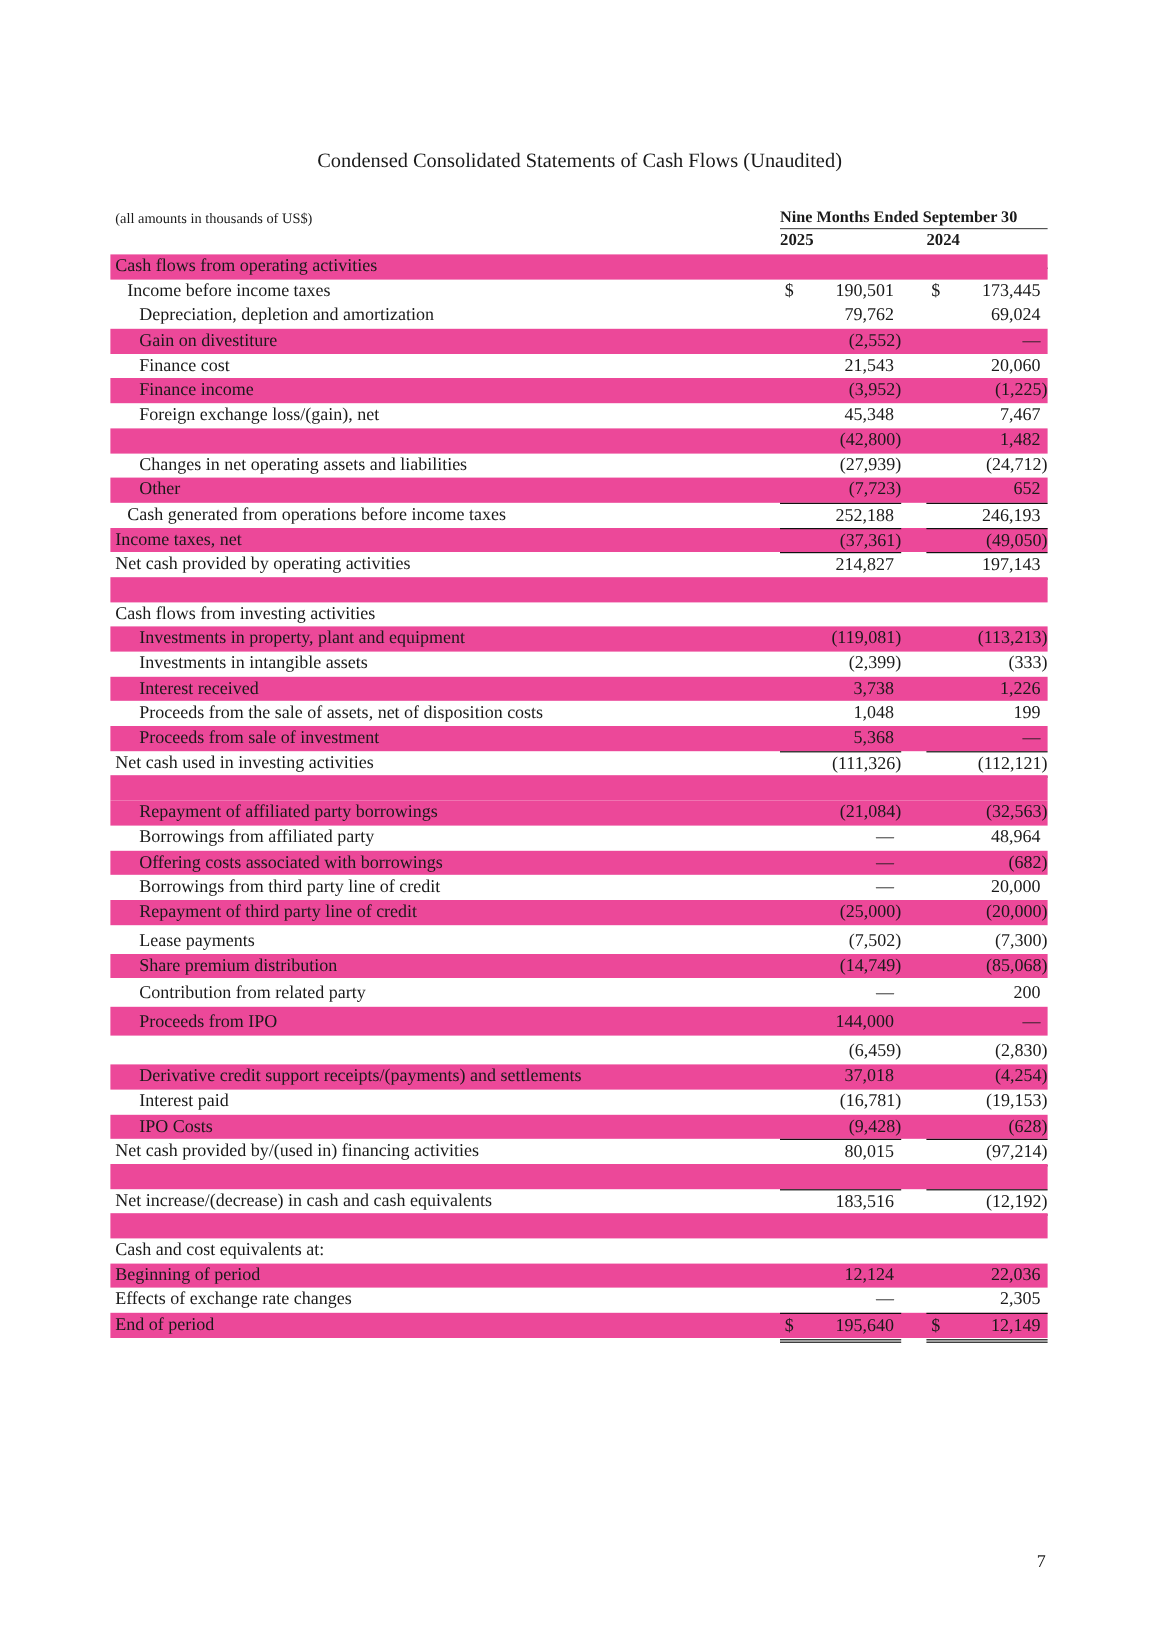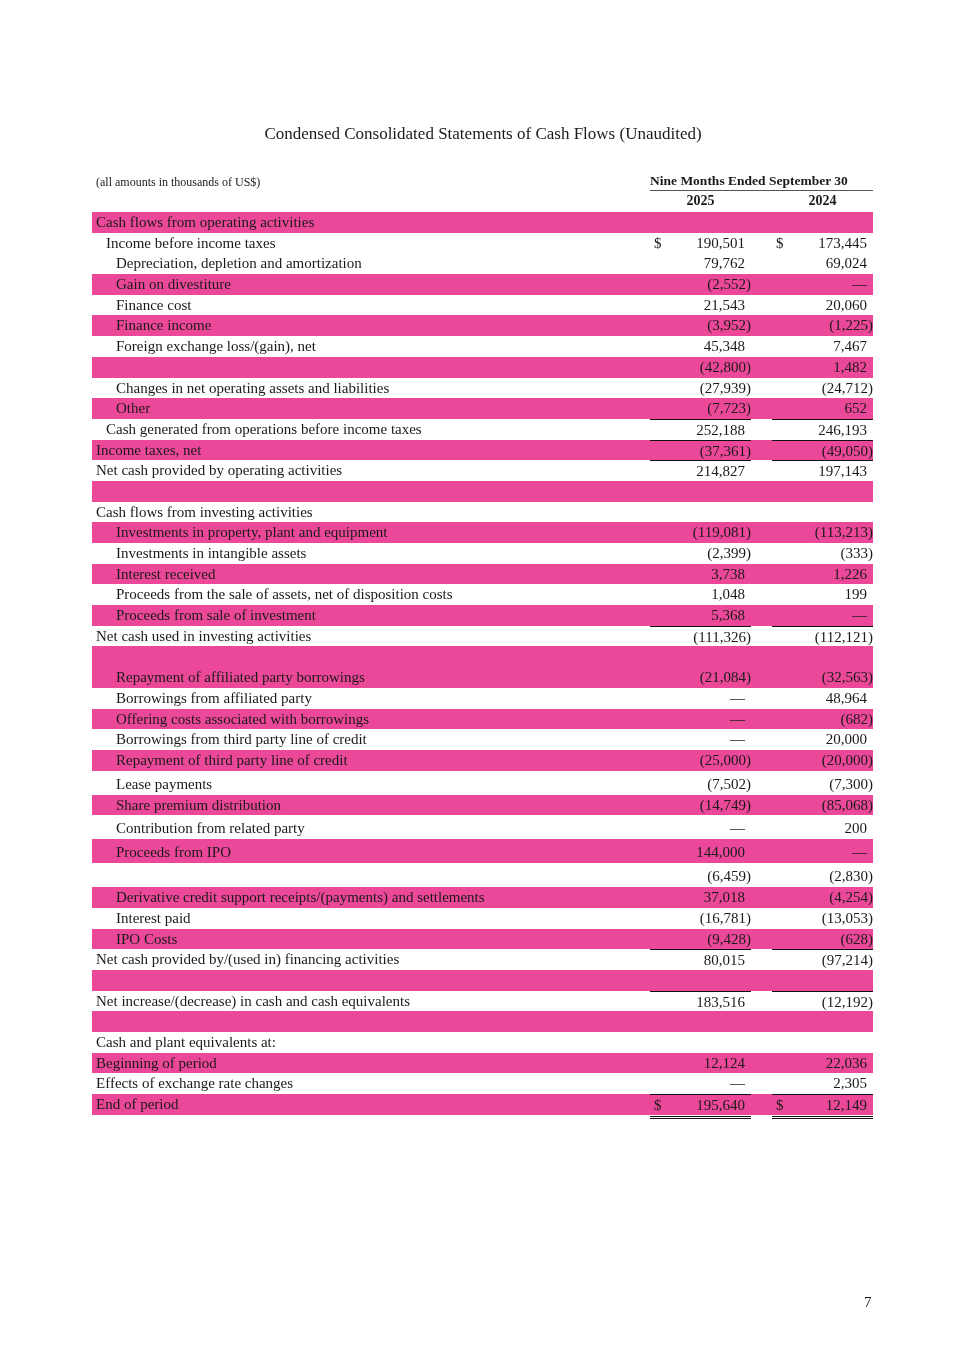--- a/index.html
+++ b/index.html
@@ -1,20 +1,20 @@
 <!DOCTYPE html>
 <html><head>
 <meta charset="utf-8">
 <style>
   html, body { margin: 0; padding: 0; background: #ffffff; }
   body { width: 966px; height: 1365px; position: relative; font-family: "Liberation Serif", "DejaVu Serif", serif; color: #1a1a1a; }
   .title { position: absolute; top: 124px; left: 0; width: 966px; text-align: center; font-weight: normal; font-size: 17px; }
   .units { position: absolute; top: 175px; left: 96px; font-size: 12px; }
   .period-hdr { position: absolute; top: 173px; left: 650px; width: 223px; text-align: left; font-weight: bold; font-size: 13.5px; border-bottom: 1px solid #555; padding-bottom: 1px; }
-  .year { position: absolute; top: 193px; font-weight: bold; font-size: 14px; text-align: center; border-bottom: 1.5px solid #111; padding-bottom: 14px; }
+  .year { position: absolute; top: 193px; font-weight: bold; font-size: 14px; text-align: left; border-bottom: 1.5px solid #111; padding-bottom: 14px; }
   .y1 { left: 650px; width: 101px; }
   .y2 { left: 772px; width: 101px; }
   .table { position: absolute; top: 212px; left: 92px; width: 781px; }
   .row { position: relative; height: 20.7px; font-size: 15px; line-height: 20.7px; }
   .row.tall { height: 24px; line-height: 26px; }
   .row.shade { background: #ec4899; }
   .label { position: absolute; left: 4px; white-space: nowrap; }
   .ind1 .label { left: 14px; }
   .ind2 .label { left: 24px; }
   .cell { position: absolute; top: 0; height: 100%; width: 101px; }
@@ -331,21 +331,21 @@
       <div class="cell c2">
         <span class="num neg">(4,254)</span>
       </div>
     </div>
     <div class="row ind2">
       <span class="label">Interest paid</span>
       <div class="cell c1">
         <span class="num neg">(16,781)</span>
       </div>
       <div class="cell c2">
-        <span class="num neg">(13,053)</span>
+        <span class="num neg">(19,153)</span>
       </div>
     </div>
     <div class="row ind2 shade">
       <span class="label">IPO Costs</span>
       <div class="cell c1">
         <span class="num neg">(9,428)</span>
       </div>
       <div class="cell c2">
         <span class="num neg">(628)</span>
       </div>
@@ -380,21 +380,21 @@
     <div class="row ind0 shade">
       <span class="label"></span>
       <div class="cell c1">
         <span class="num"></span>
       </div>
       <div class="cell c2">
         <span class="num"></span>
       </div>
     </div>
     <div class="row ind0">
-      <span class="label">Cash and plant equivalents at:</span>
+      <span class="label">Cash and cost equivalents at:</span>
       <div class="cell c1">
         <span class="num"></span>
       </div>
       <div class="cell c2">
         <span class="num"></span>
       </div>
     </div>
     <div class="row ind0 shade">
       <span class="label">Beginning of period</span>
       <div class="cell c1">

